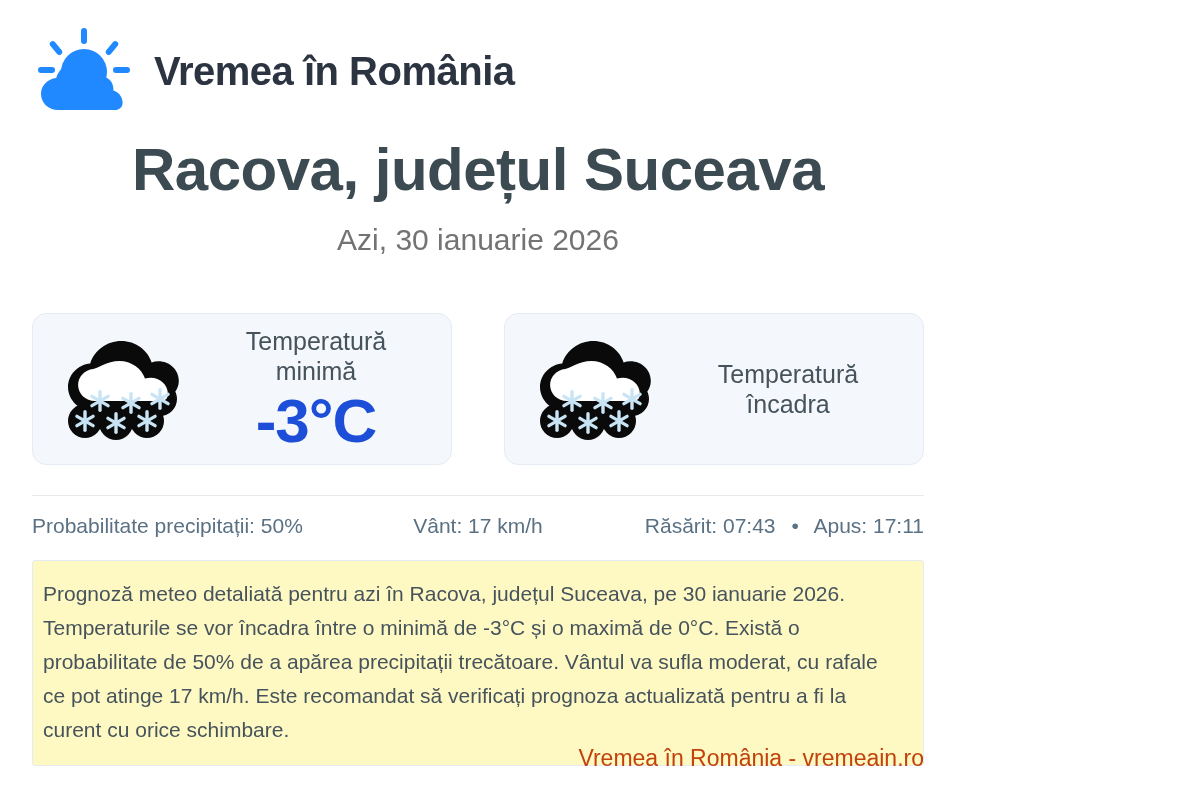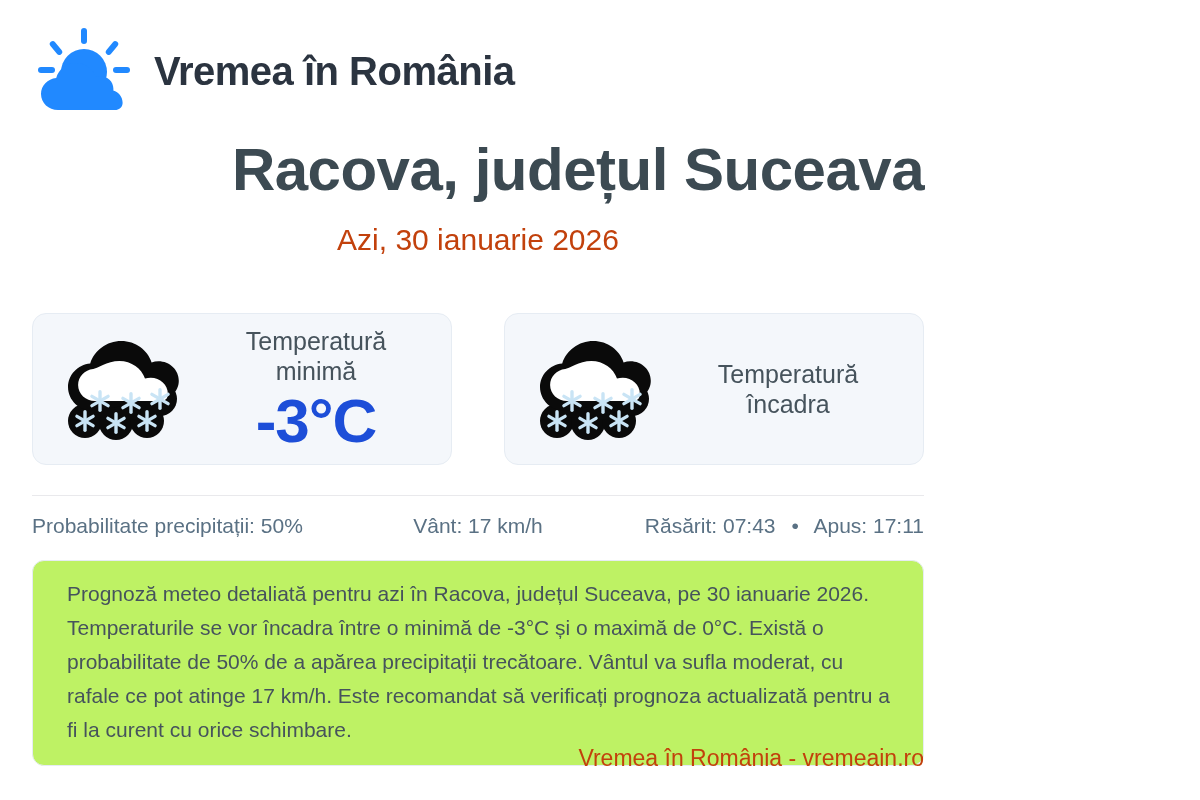--- a/index.html
+++ b/index.html
@@ -41,33 +41,33 @@
     line-height: 1.06;
     font-weight: bold;
     letter-spacing: -0.5px;
     color: #2b3440;
     white-space: pre-line;
   }
 
   
   .page-title {
     margin: 40px 0 0 0;
-    text-align: right;
+    text-align: center;
     font-size: 60px;
     line-height: 1.12;
     font-weight: bold;
     color: #3c4a52;
     letter-spacing: -0.5px;
   }
   .page-subtitle {
     margin: 20px 0 0 0;
     text-align: center;
     font-size: 30px;
     font-weight: normal;
-    color: #c2410c;
+    color: #737373;
   }
 
   
   .cards {
     display: flex;
     gap: 52px;
     margin-top: 56px;
   }
   .card {
     flex: 1 1 0;
@@ -120,24 +120,24 @@
     color: #5a7184;
   }
   .stat-left   { flex: 1 1 0; text-align: left; }
   .stat-center { flex: 1 1 0; text-align: center; }
   .stat-right  { flex: 1 1 0; text-align: right; white-space: nowrap; }
   .stat-sep { margin: 0 10px; color: #5a7184; }
 
   
   .description {
     margin-top: 22px;
-    background: #bef264;
+    background: #fef9c3;
     border: 1px solid #e6ecf3;
-    border-radius: 12px;
-    padding: 16px 22px 18px 34px;
+    border-radius: 3px;
+    padding: 16px 22px 18px 10px;
     font-size: 21px;
     line-height: 1.62;
     color: #46535c;
   }
 
   
   .footer {
     position: absolute;
     right: 32px;
     bottom: 28px;

